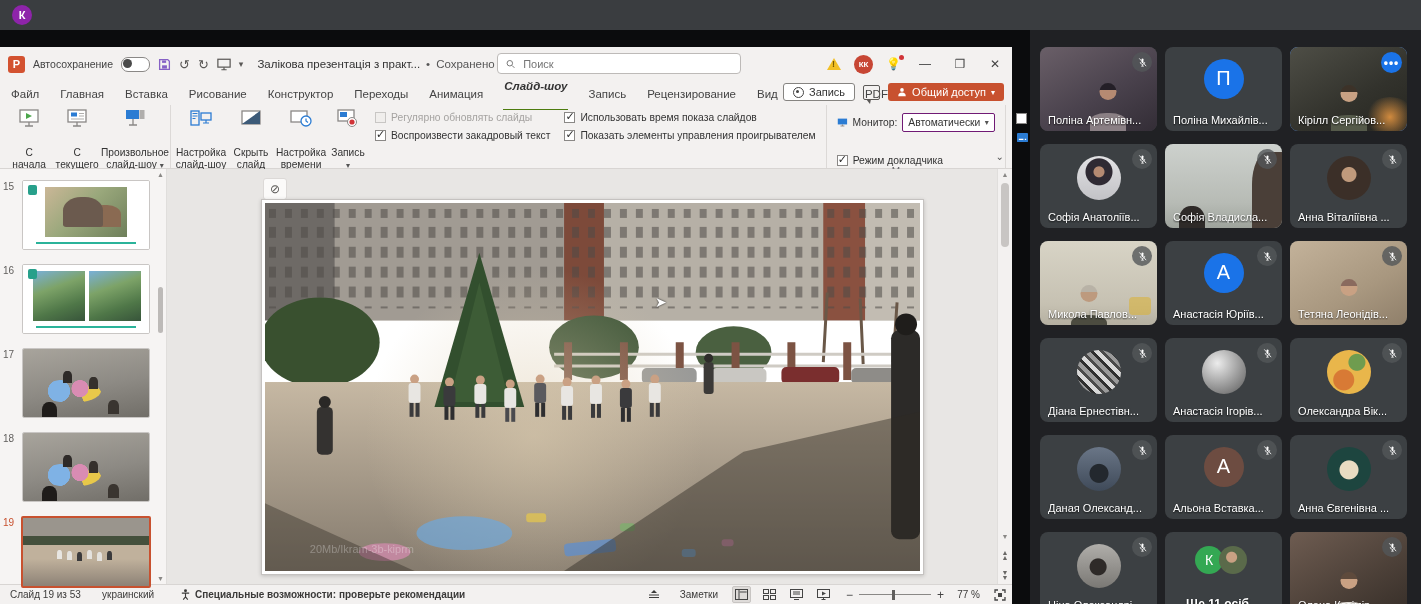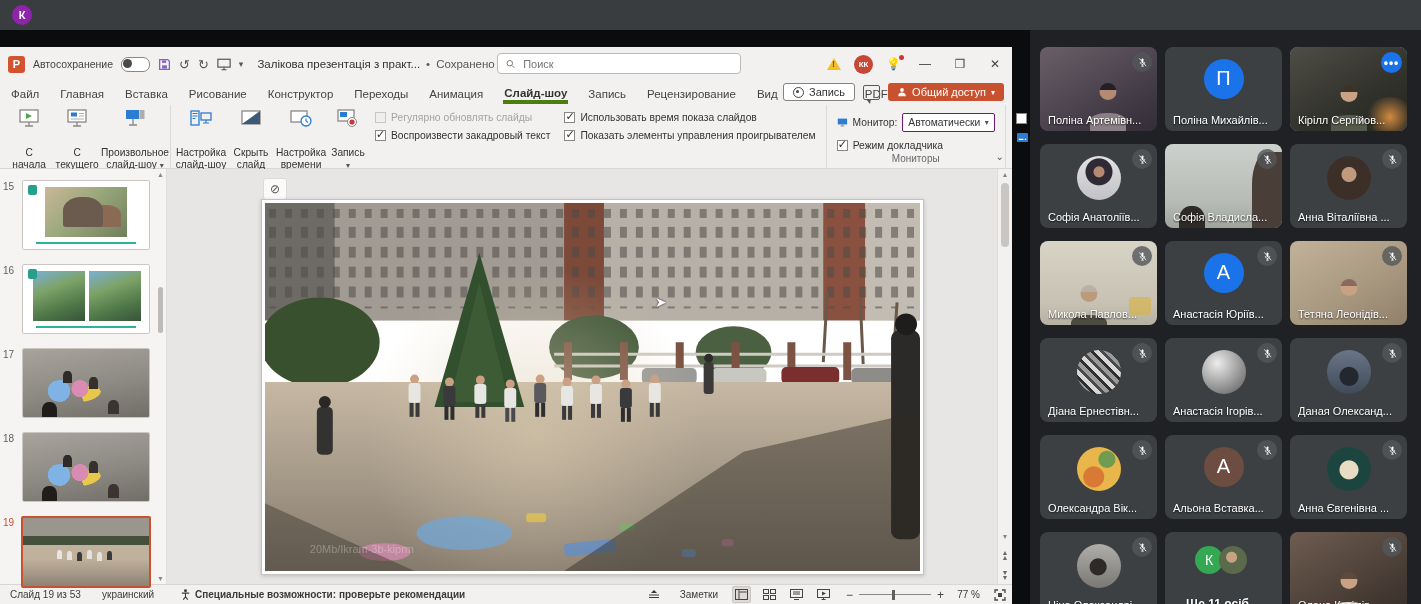--- a/index.html
+++ b/index.html
@@ -35,21 +35,21 @@
   .warn{width:0;height:0;border-left:7px solid transparent;border-right:7px solid transparent;border-bottom:12px solid #f2c026;position:relative;}
   .warn::after{content:"!";position:absolute;left:-2px;top:1px;font-size:9px;font-weight:700;color:#7a5b00;}
   .uavatar{width:19px;height:19px;border-radius:50%;background:#c74634;color:#fff;font-size:8px;font-weight:700;
            display:flex;align-items:center;justify-content:center;}
   .bulb{position:relative;font-size:12px;color:#5a5856;}
   .bulb::after{content:"";position:absolute;right:-3px;top:-2px;width:5px;height:5px;border-radius:50%;background:#d13438;}
   .winbtn{font-size:12px;color:#444;width:22px;text-align:center;}
   
   .mbar{height:24px;display:flex;align-items:center;padding-left:10px;gap:19px;position:relative;}
   .mtab{font-size:11.5px;color:#444;padding:4px 1px 3px;white-space:nowrap;}
-  .mtab.active{font-weight:700;color:#333;border-bottom:4px solid #4d7c0f;padding-bottom:1px;}
+  .mtab.active{font-weight:700;color:#333;border-bottom:1px solid #4d7c0f;padding-bottom:17px;font-style:italic;}
   .mbar-right{position:absolute;right:8px;top:2px;display:flex;align-items:center;gap:8px;}
   .recbtn{display:flex;align-items:center;gap:5px;border:1px solid #868481;border-radius:3px;background:#fff;
           padding:2px 9px;font-size:11px;color:#333;}
   .recdot{width:9px;height:9px;border:1.5px solid #444;border-radius:50%;display:inline-block;position:relative;}
   .recdot::after{content:"";position:absolute;left:2px;top:2px;width:3px;height:3px;border-radius:50%;background:#444;}
   .cmticon{width:15px;height:13px;border:1.4px solid #5a5856;border-radius:2px;position:relative;}
   .cmticon::after{content:"";position:absolute;left:2px;bottom:-5px;border-left:4px solid transparent;border-right:1px solid transparent;border-top:5px solid #5a5856;}
   .sharebtn{display:flex;align-items:center;gap:5px;background:#c8512f;color:#fff;border-radius:3px;
           padding:3px 9px;font-size:11px;}
   
@@ -347,21 +347,21 @@
               <div class="chkrow">
                   <span class="cb on"></span>
                   <span>Показать элементы управления проигрывателем</span>
                 </div>
             </div>
           </div>
           <div class="rglabel">Настройка</div>
         </div>
 
         <div class="rgroup" style="width:170px">
-          <div class="chk-col" style="flex:1;padding-top:6px;gap:8px">
+          <div class="chk-col" style="flex:1;padding-top:6px;gap:23px">
             <div class="chkrow">
               <svg width="13" height="11" viewBox="0 0 14 12">
                   <rect x="1" y="1" width="12" height="7.5" fill="#2b7cd3"></rect>
                   <path d="M7 8.5v2M4.5 10.5h5" stroke="#8a8886" stroke-width="1.2"></path>
                 </svg>
               <span>Монитор:</span>
               <span class="selbox">
                   <span>Автоматически</span>
                   <span class="chev">▾</span>
                 </span>
@@ -763,41 +763,41 @@
             <svg viewBox="0 0 24 24">
               <rect x="10" y="3" width="4" height="10" rx="2" fill="#fff"></rect>
               <path d="M7 11a5 5 0 0 0 10 0M12 16v4M9 20h6" stroke="#fff" stroke-width="1.6" fill="none"></path>
               <path d="M5 3l15 17" stroke="#fff" stroke-width="1.8"></path>
             </svg>
           </span>
         <span class="tname">Анастасія Ігорів...</span>
       </div>
 
       <div class="tile">
+        <span class="photoav a12"></span>
+        <span class="micoff">
+            <svg viewBox="0 0 24 24">
+              <rect x="10" y="3" width="4" height="10" rx="2" fill="#fff"></rect>
+              <path d="M7 11a5 5 0 0 0 10 0M12 16v4M9 20h6" stroke="#fff" stroke-width="1.6" fill="none"></path>
+              <path d="M5 3l15 17" stroke="#fff" stroke-width="1.8"></path>
+            </svg>
+          </span>
+        <span class="tname">Олександра Вік...</span>
+      </div>
+
+      <div class="tile">
         <span class="photoav a13"></span>
         <span class="micoff">
             <svg viewBox="0 0 24 24">
               <rect x="10" y="3" width="4" height="10" rx="2" fill="#fff"></rect>
               <path d="M7 11a5 5 0 0 0 10 0M12 16v4M9 20h6" stroke="#fff" stroke-width="1.6" fill="none"></path>
               <path d="M5 3l15 17" stroke="#fff" stroke-width="1.8"></path>
             </svg>
           </span>
         <span class="tname">Даная Олександ...</span>
-      </div>
-
-      <div class="tile">
-        <span class="photoav a12"></span>
-        <span class="micoff">
-            <svg viewBox="0 0 24 24">
-              <rect x="10" y="3" width="4" height="10" rx="2" fill="#fff"></rect>
-              <path d="M7 11a5 5 0 0 0 10 0M12 16v4M9 20h6" stroke="#fff" stroke-width="1.6" fill="none"></path>
-              <path d="M5 3l15 17" stroke="#fff" stroke-width="1.8"></path>
-            </svg>
-          </span>
-        <span class="tname">Олександра Вік...</span>
       </div>
 
       <div class="tile">
         <span class="letterav bg-brown">А</span>
         <span class="micoff">
             <svg viewBox="0 0 24 24">
               <rect x="10" y="3" width="4" height="10" rx="2" fill="#fff"></rect>
               <path d="M7 11a5 5 0 0 0 10 0M12 16v4M9 20h6" stroke="#fff" stroke-width="1.6" fill="none"></path>
               <path d="M5 3l15 17" stroke="#fff" stroke-width="1.8"></path>
             </svg>

